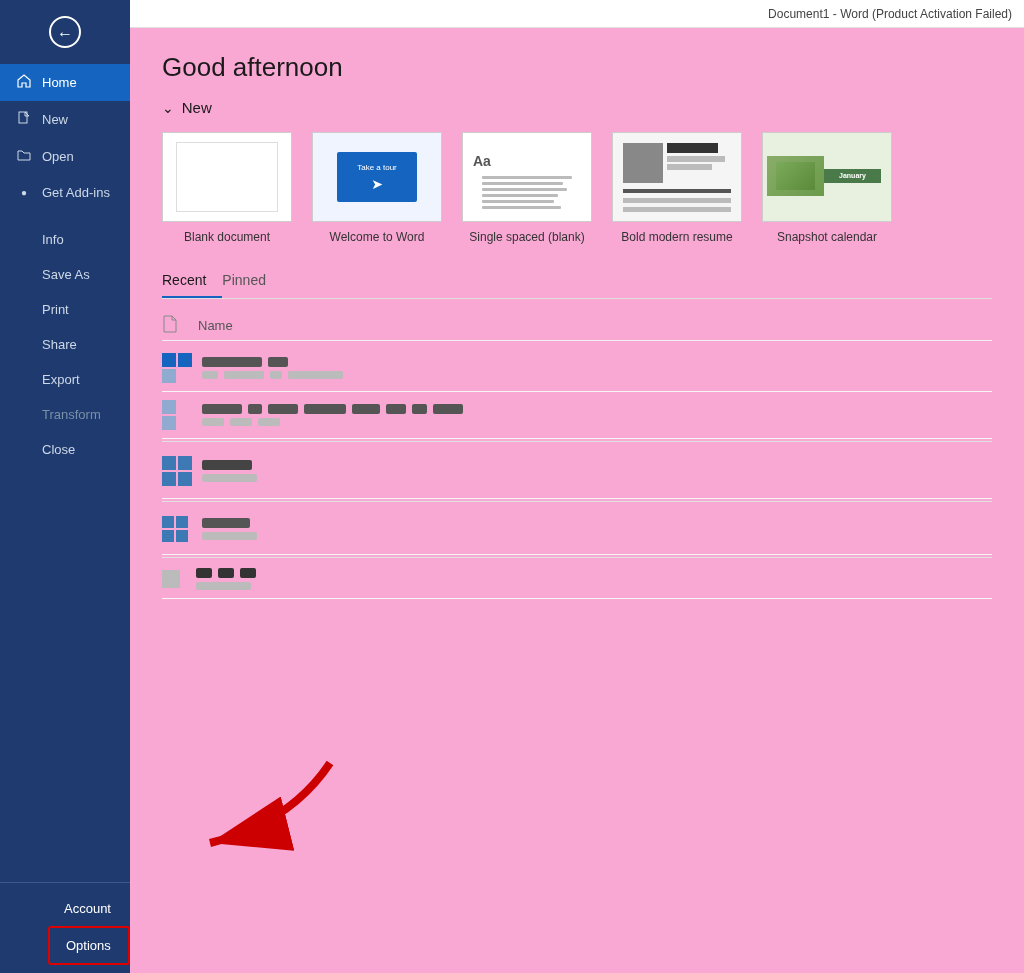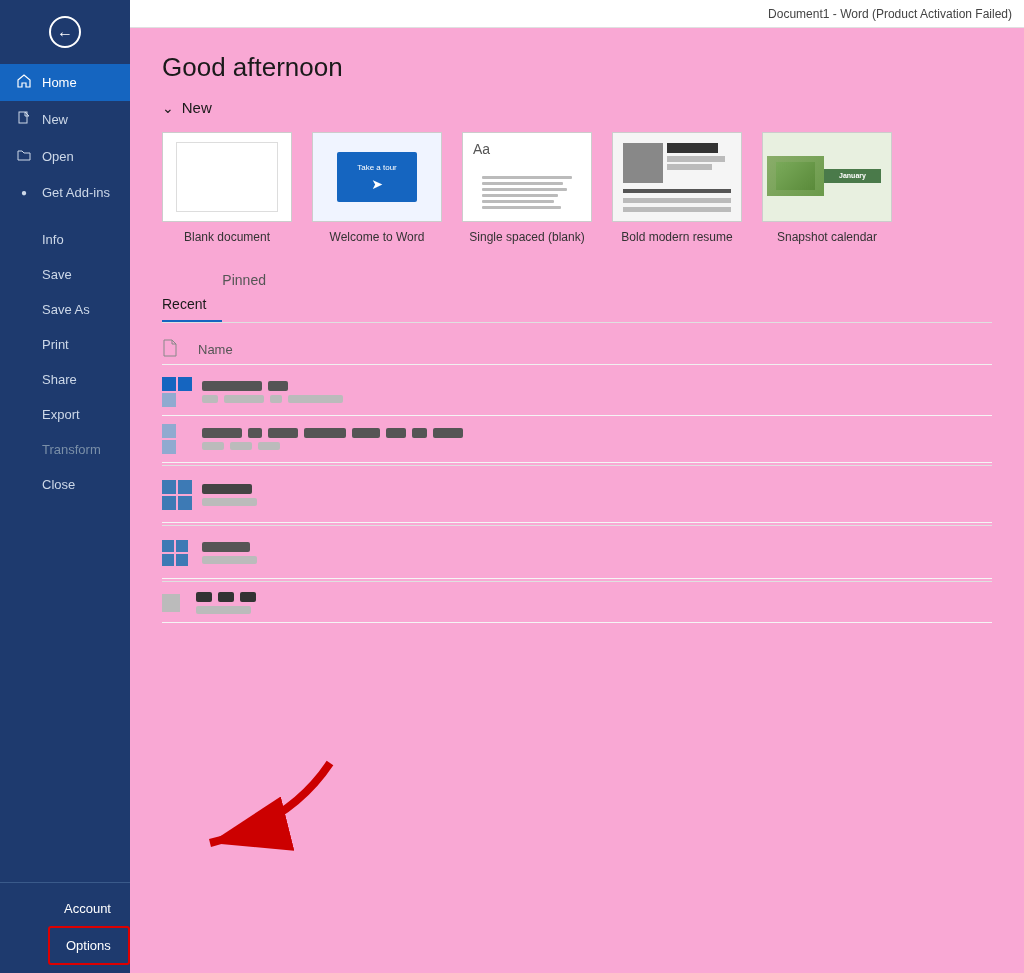--- a/index.html
+++ b/index.html
@@ -148,21 +148,21 @@
       flex-direction: column;
       gap: 4px;
     }
     .welcome-text { color: #fff; font-size: 8px; }
     .welcome-arrow { color: #fff; font-size: 14px; }
 
     
     .single-thumb { background: #fff; padding: 8px; }
     .single-lines { display: flex; flex-direction: column; gap: 3px; }
     .single-line { height: 3px; background: #bbb; border-radius: 1px; }
-    .single-aa { position: absolute; top: 8px; left: 10px; font-size: 14px; font-weight: normal; color: #555; }
+    .single-aa { position: absolute; top: 20px; left: 10px; font-size: 14px; font-weight: bold; color: #555; }
 
     
     .resume-thumb { background: #f5f5f5; padding: 6px; }
 
     
     .calendar-thumb { background: #e8f0e0; padding: 4px; }
     .cal-header { background: #4a7a4a; height: 14px; width: 100%; margin-bottom: 3px; display: flex; align-items: center; justify-content: center; }
     .cal-header-text { color: #fff; font-size: 7px; font-weight: bold; }
     .cal-grid { display: grid; grid-template-columns: repeat(7, 1fr); gap: 1px; }
     .cal-cell { height: 8px; background: #c8d8c8; border-radius: 1px; }
@@ -183,21 +183,20 @@
       padding: 8px 16px 8px 0;
       font-size: 14px;
       color: #555;
       cursor: pointer;
       border-bottom: 2px solid transparent;
     }
     .recent-tab.active {
       color: #1a1a1a;
       border-bottom: 2px solid #1565c0;
       font-weight: 500;
-      margin-top: 24px;
     }
 
     
     .file-list-header {
       display: flex;
       align-items: center;
       padding: 4px 0;
       color: #555;
       font-size: 13px;
       border-bottom: 1px solid #f0f0f0;
@@ -268,24 +267,20 @@
       <span class="item-label">Open</span>
     </div>
     <div class="sidebar-item">
       <span class="item-icon" style="color:#cdd8e8; font-size:10px;">●</span>
       <span class="item-label">Get Add-ins</span>
     </div>
     <div style="height:12px;"></div>
     <div class="sidebar-item">
       <span class="item-icon"></span>
       <span class="item-label">Info</span>
-    </div>
-    <div class="sidebar-item">
-      <span class="item-icon"></span>
-      <span class="item-label">Save</span>
     </div>
     <div class="sidebar-item">
       <span class="item-icon"></span>
       <span class="item-label">Save As</span>
     </div>
     <div class="sidebar-item">
       <span class="item-icon"></span>
       <span class="item-label">Print</span>
     </div>
     <div class="sidebar-item">

